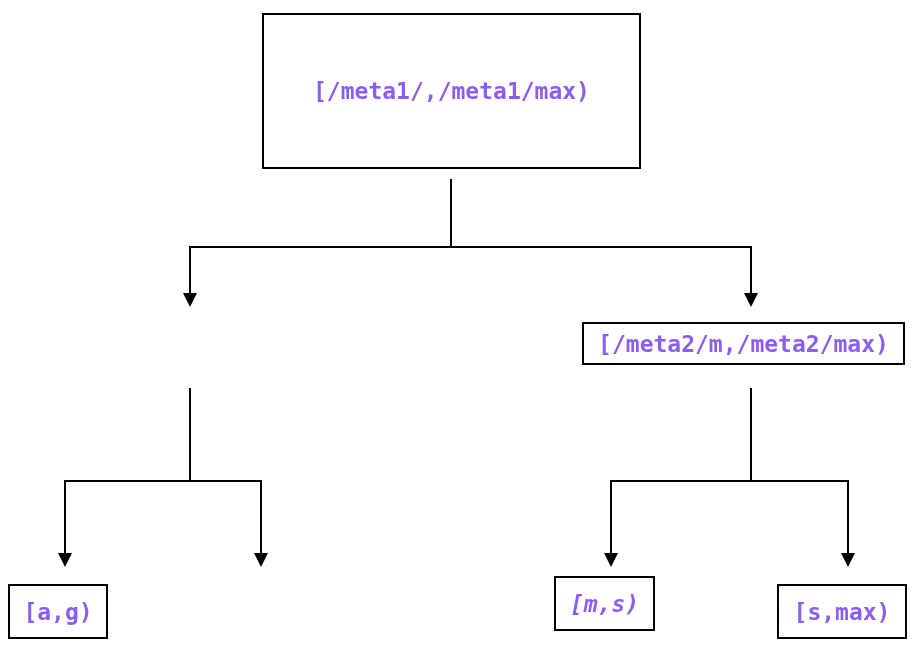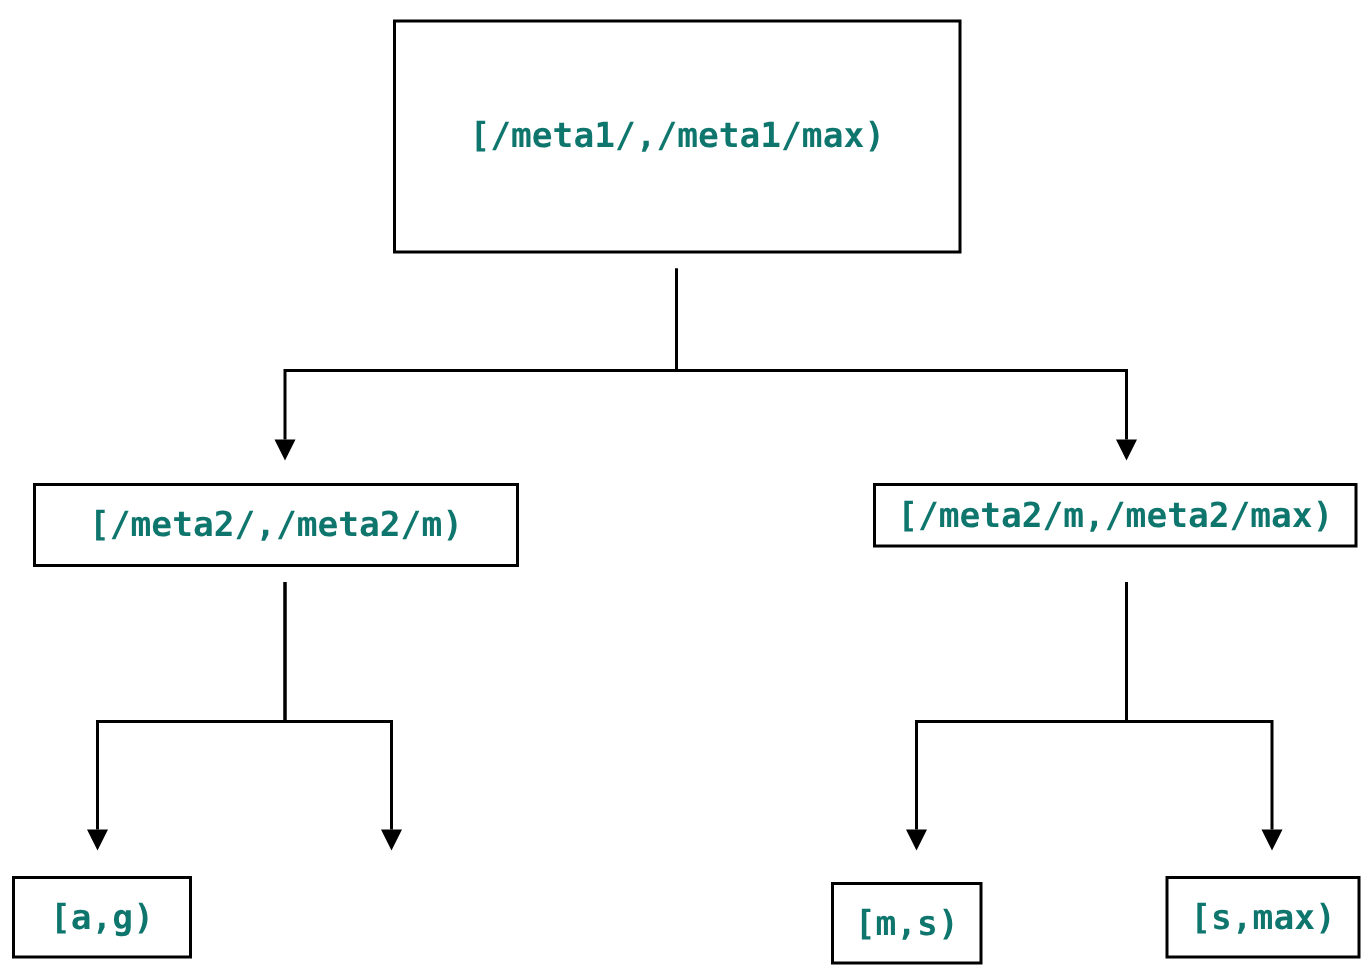--- a/index.html
+++ b/index.html
@@ -25,29 +25,29 @@
   .node {
     position: absolute;
     box-sizing: border-box;
     border: 2px solid #000000;
     background: #ffffff;
     display: flex;
     align-items: center;
     justify-content: center;
     font-size: 23px;
     font-weight: bold;
-    color: #0f766e;
+    color: #8b5cf6;
     white-space: nowrap;
   }
   .node-root  { left: 262px; top: 13px;  width: 379px; height: 156px; }
   .node-l2l   { left: 22px;  top: 322px; width: 324px; height: 56px; }
   .node-l2r   { left: 582px; top: 322px; width: 323px; height: 43px; }
-  .node-leaf1 { left: 8px;   top: 584px; width: 120px; height: 55px; }
+  .node-leaf1 { left: 8px;   top: 584px; width: 100px; height: 55px; }
   .node-leaf2 { left: 204px; top: 584px; width: 99px;  height: 55px; }
-  .node-leaf3 { left: 554px; top: 588px; width: 101px; height: 55px; }
+  .node-leaf3 { left: 554px; top: 576px; width: 101px; height: 55px; font-style: italic; }
   .node-leaf4 { left: 777px; top: 584px; width: 130px; height: 55px; }
   .edge-line {
     fill: none;
     stroke: #000000;
     stroke-width: 2px;
   }
   .edge-arrow {
     fill: #000000;
     stroke: none;
   }
@@ -85,21 +85,20 @@
     </g>
 
     <g>
       <polyline class="edge-line" points="751,388 751,481 848,481 848,553"></polyline>
       <polygon class="edge-arrow" points="841,553 855,553 848,567"></polygon>
     </g>
   </svg>
 
   <div class="node node-root">[/meta1/,/meta1/max)</div>
 
-  <div class="node node-l2l">[/meta2/,/meta2/m)</div>
 
   <div class="node node-l2r">[/meta2/m,/meta2/max)</div>
 
   <div class="node node-leaf1">[a,g)</div>
 
 
   <div class="node node-leaf3">[m,s)</div>
 
   <div class="node node-leaf4">[s,max)</div>
 

